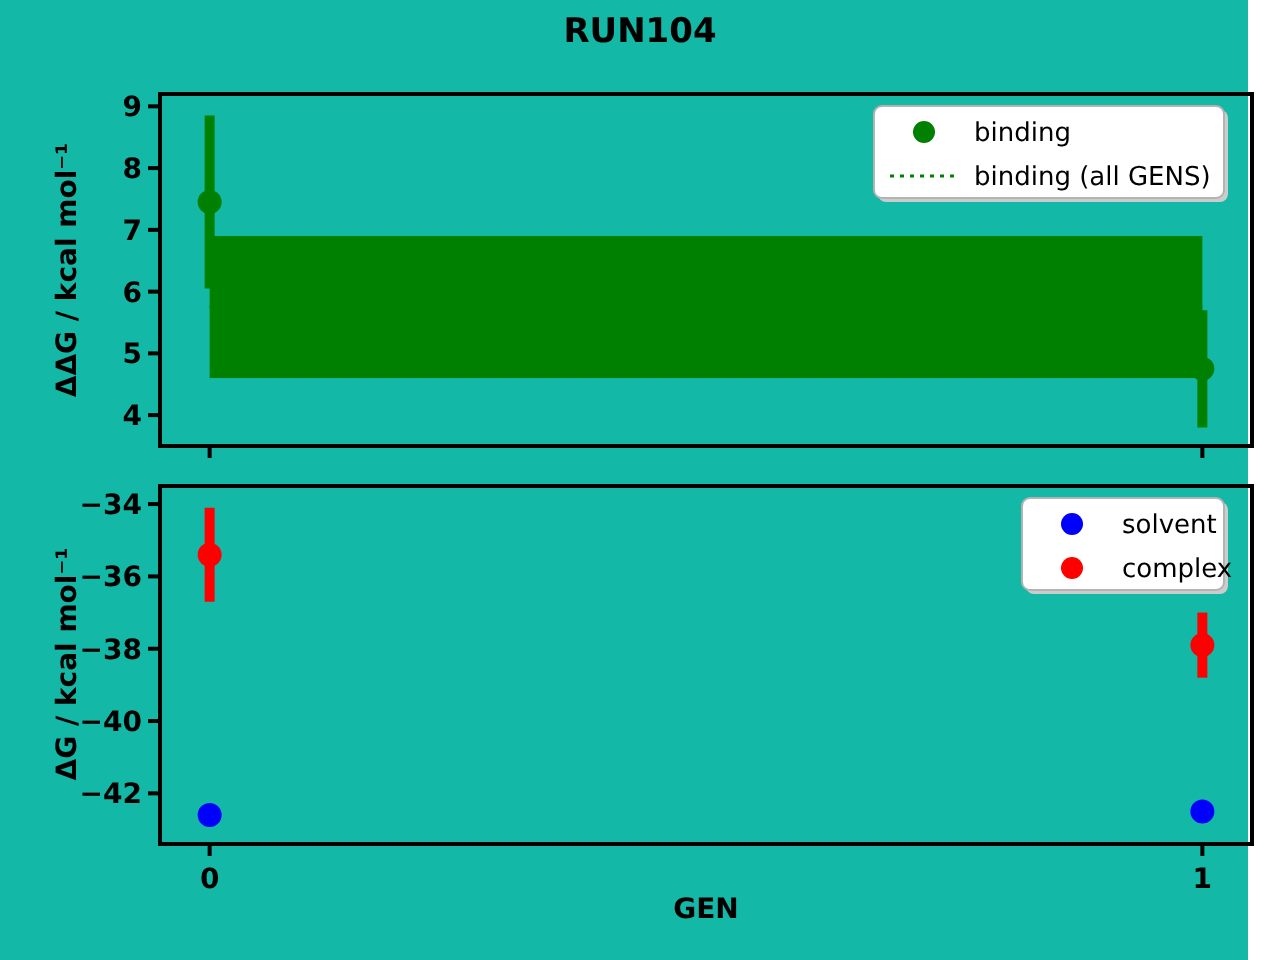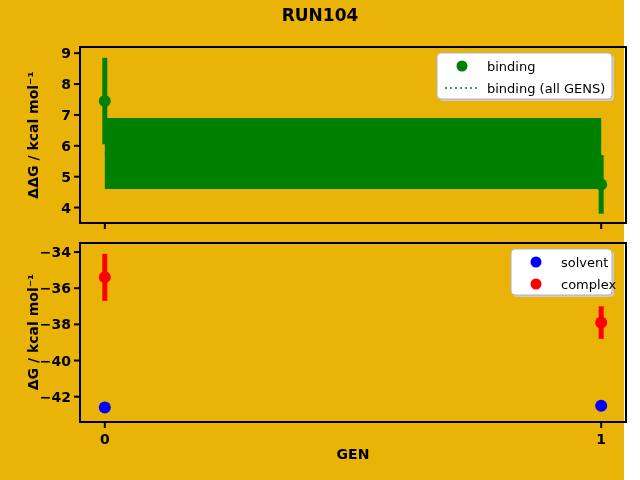--- a/index.html
+++ b/index.html
@@ -1,17 +1,17 @@
 <!DOCTYPE html>
 <html><head>
 <meta charset="utf-8">
 <style>
   html,body { margin:0; padding:0; background:#ffffff; }
   #figure {
-    position:relative; width:624px; height:480px; background:#eab308;
+    position:relative; width:624px; height:480px; background:#14b8a6;
     font-family:"DejaVu Sans","Liberation Sans",sans-serif;
   }
   svg text { fill:#000000; }
   .title      { font:bold 17px "DejaVu Sans","Liberation Sans",sans-serif; }
   .axlabel    { font:bold 14px "DejaVu Sans","Liberation Sans",sans-serif; }
   .tick       { font:bold 14px "DejaVu Sans","Liberation Sans",sans-serif; }
   .legendtext { font:13px "DejaVu Sans","Liberation Sans",sans-serif; }
 </style>
 </head>
 <body>

